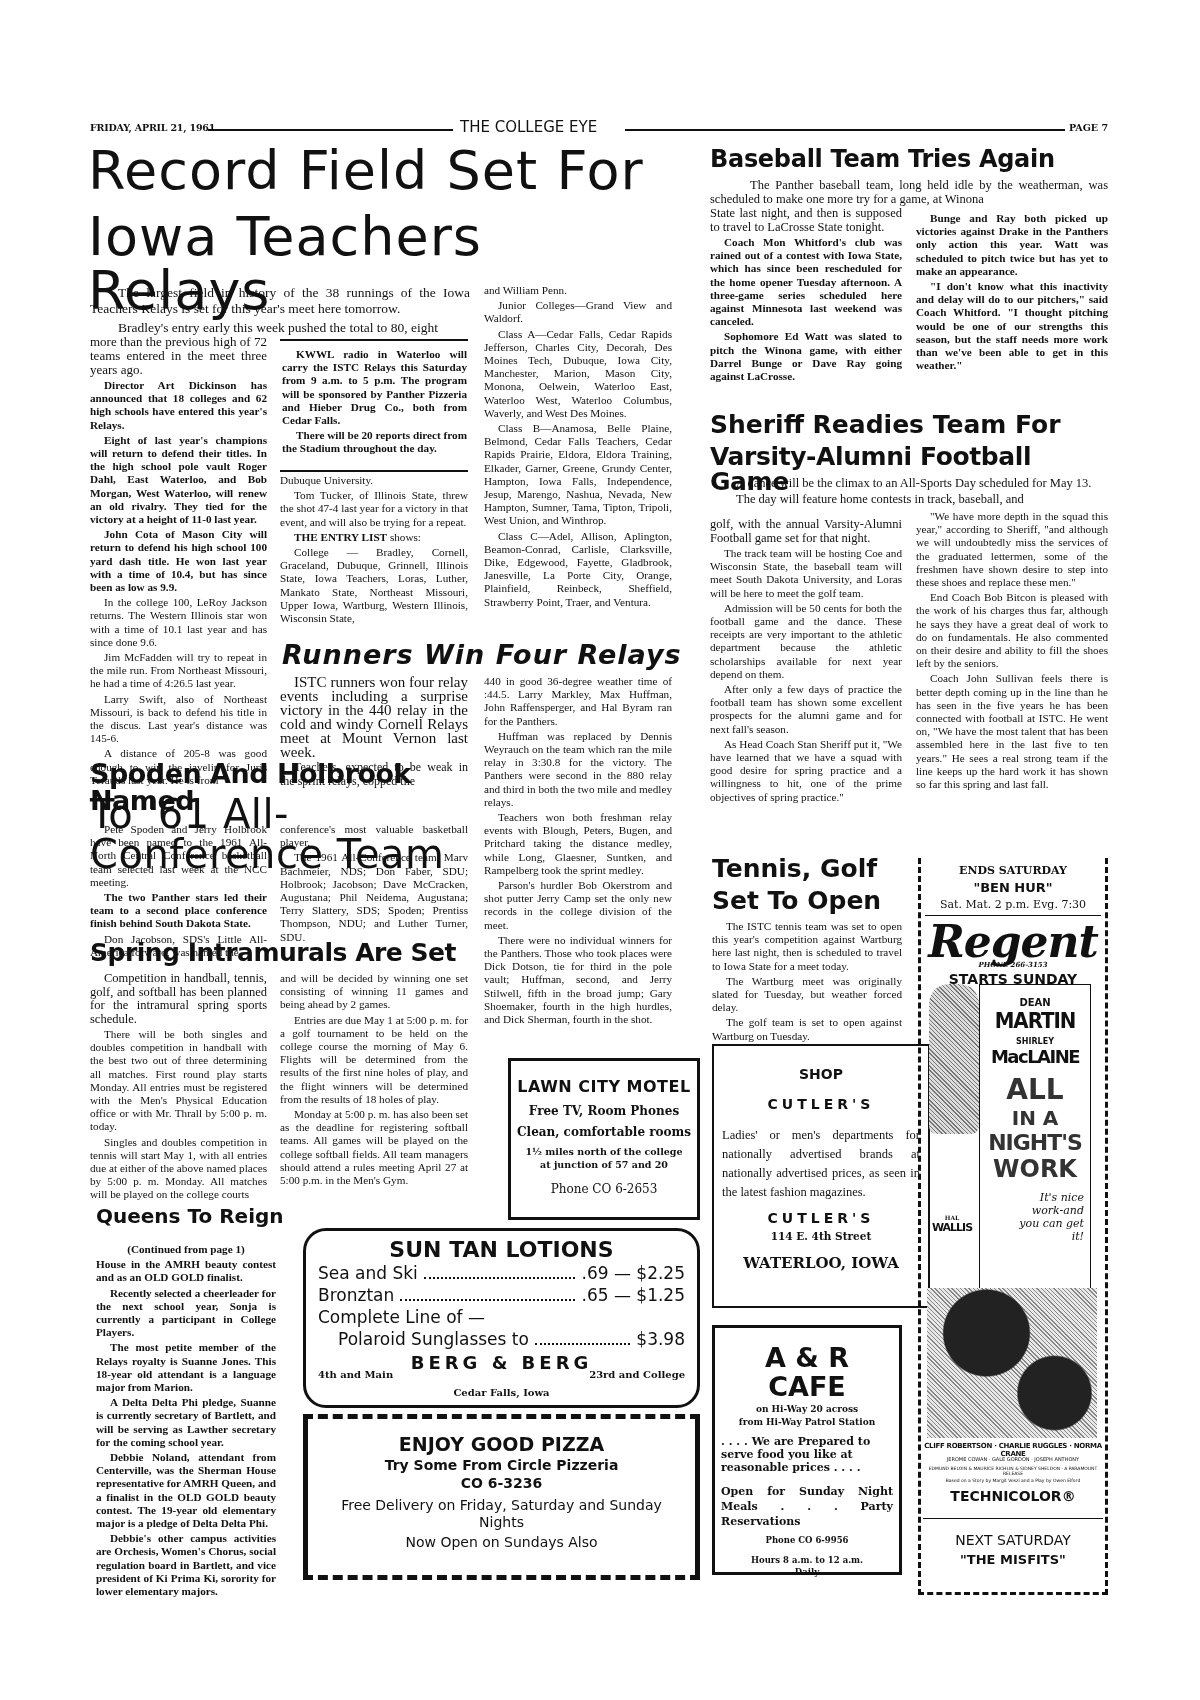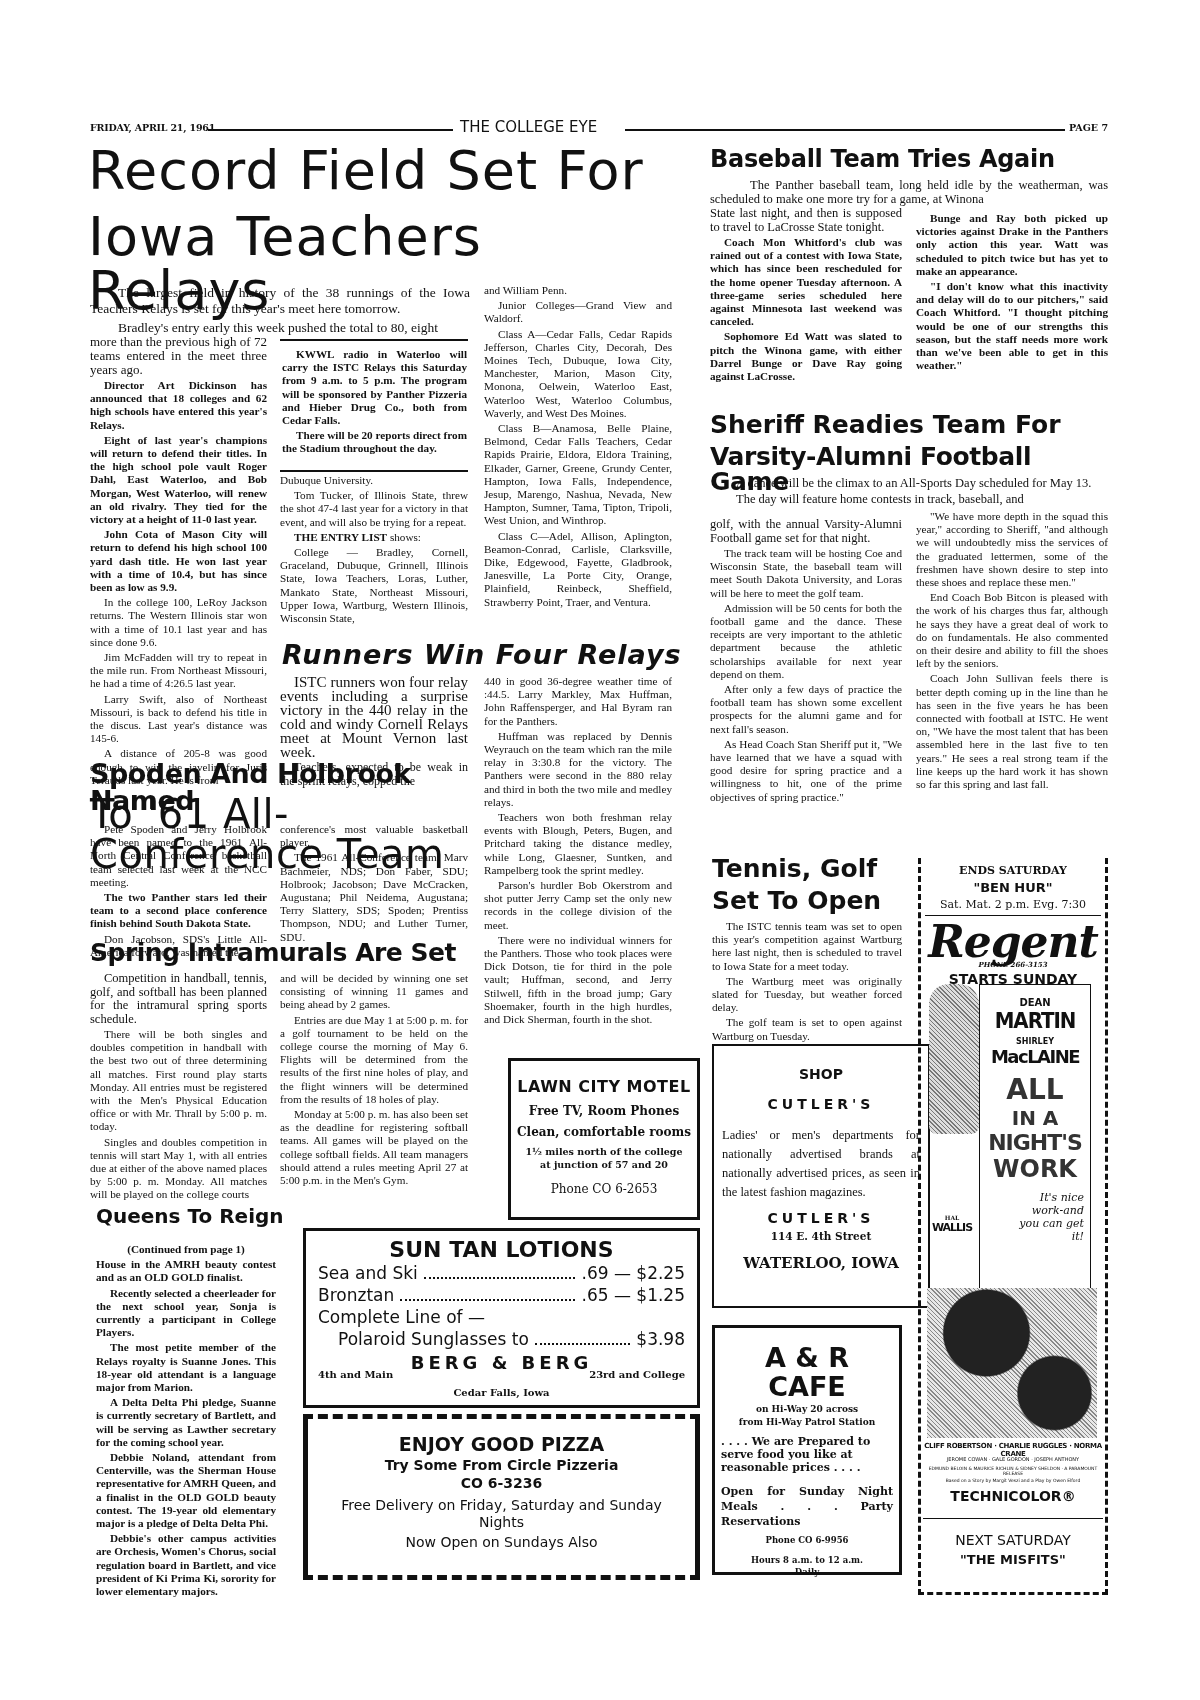--- a/index.html
+++ b/index.html
@@ -126,21 +126,21 @@
 
 <div class="box center" style="left:508px;top:1058px;width:192px;height:162px;border-width:3px;">
   <div class="adsans" style="font-weight:bold;font-size:16px;margin-top:16px;letter-spacing:0.5px;">LAWN CITY MOTEL</div>
   <div style="font-weight:bold;font-size:12px;margin-top:8px;">Free TV, Room Phones</div>
   <div style="font-weight:bold;font-size:12px;margin-top:7px;">Clean, comfortable rooms</div>
   <div style="font-weight:bold;font-size:9.5px;margin-top:7px;">1½ miles north of the college</div>
   <div style="font-weight:bold;font-size:9.5px;margin-top:2px;">at junction of 57 and 20</div>
   <div style="font-size:12px;margin-top:12px;text-align:center;">Phone CO 6-2653</div>
 </div>
 
-<div class="box" style="left:303px;top:1228px;width:397px;height:180px;border-width:3px;padding:0 12px;">
+<div class="box" style="left:303px;top:1228px;width:397px;height:180px;border-width:3px;padding:0 12px;border-radius:23px;">
   <div class="adsans center" style="font-weight:bold;font-size:22px;margin-top:6px;">SUN TAN LOTIONS</div>
   <div class="leader">
     <span>Sea and Ski</span>
       <span class="dots"></span>
       <span>.69 — $2.25</span>
   </div>
   <div class="leader">
     <span>Bronztan</span>
       <span class="dots"></span>
       <span>.65 — $1.25</span>

